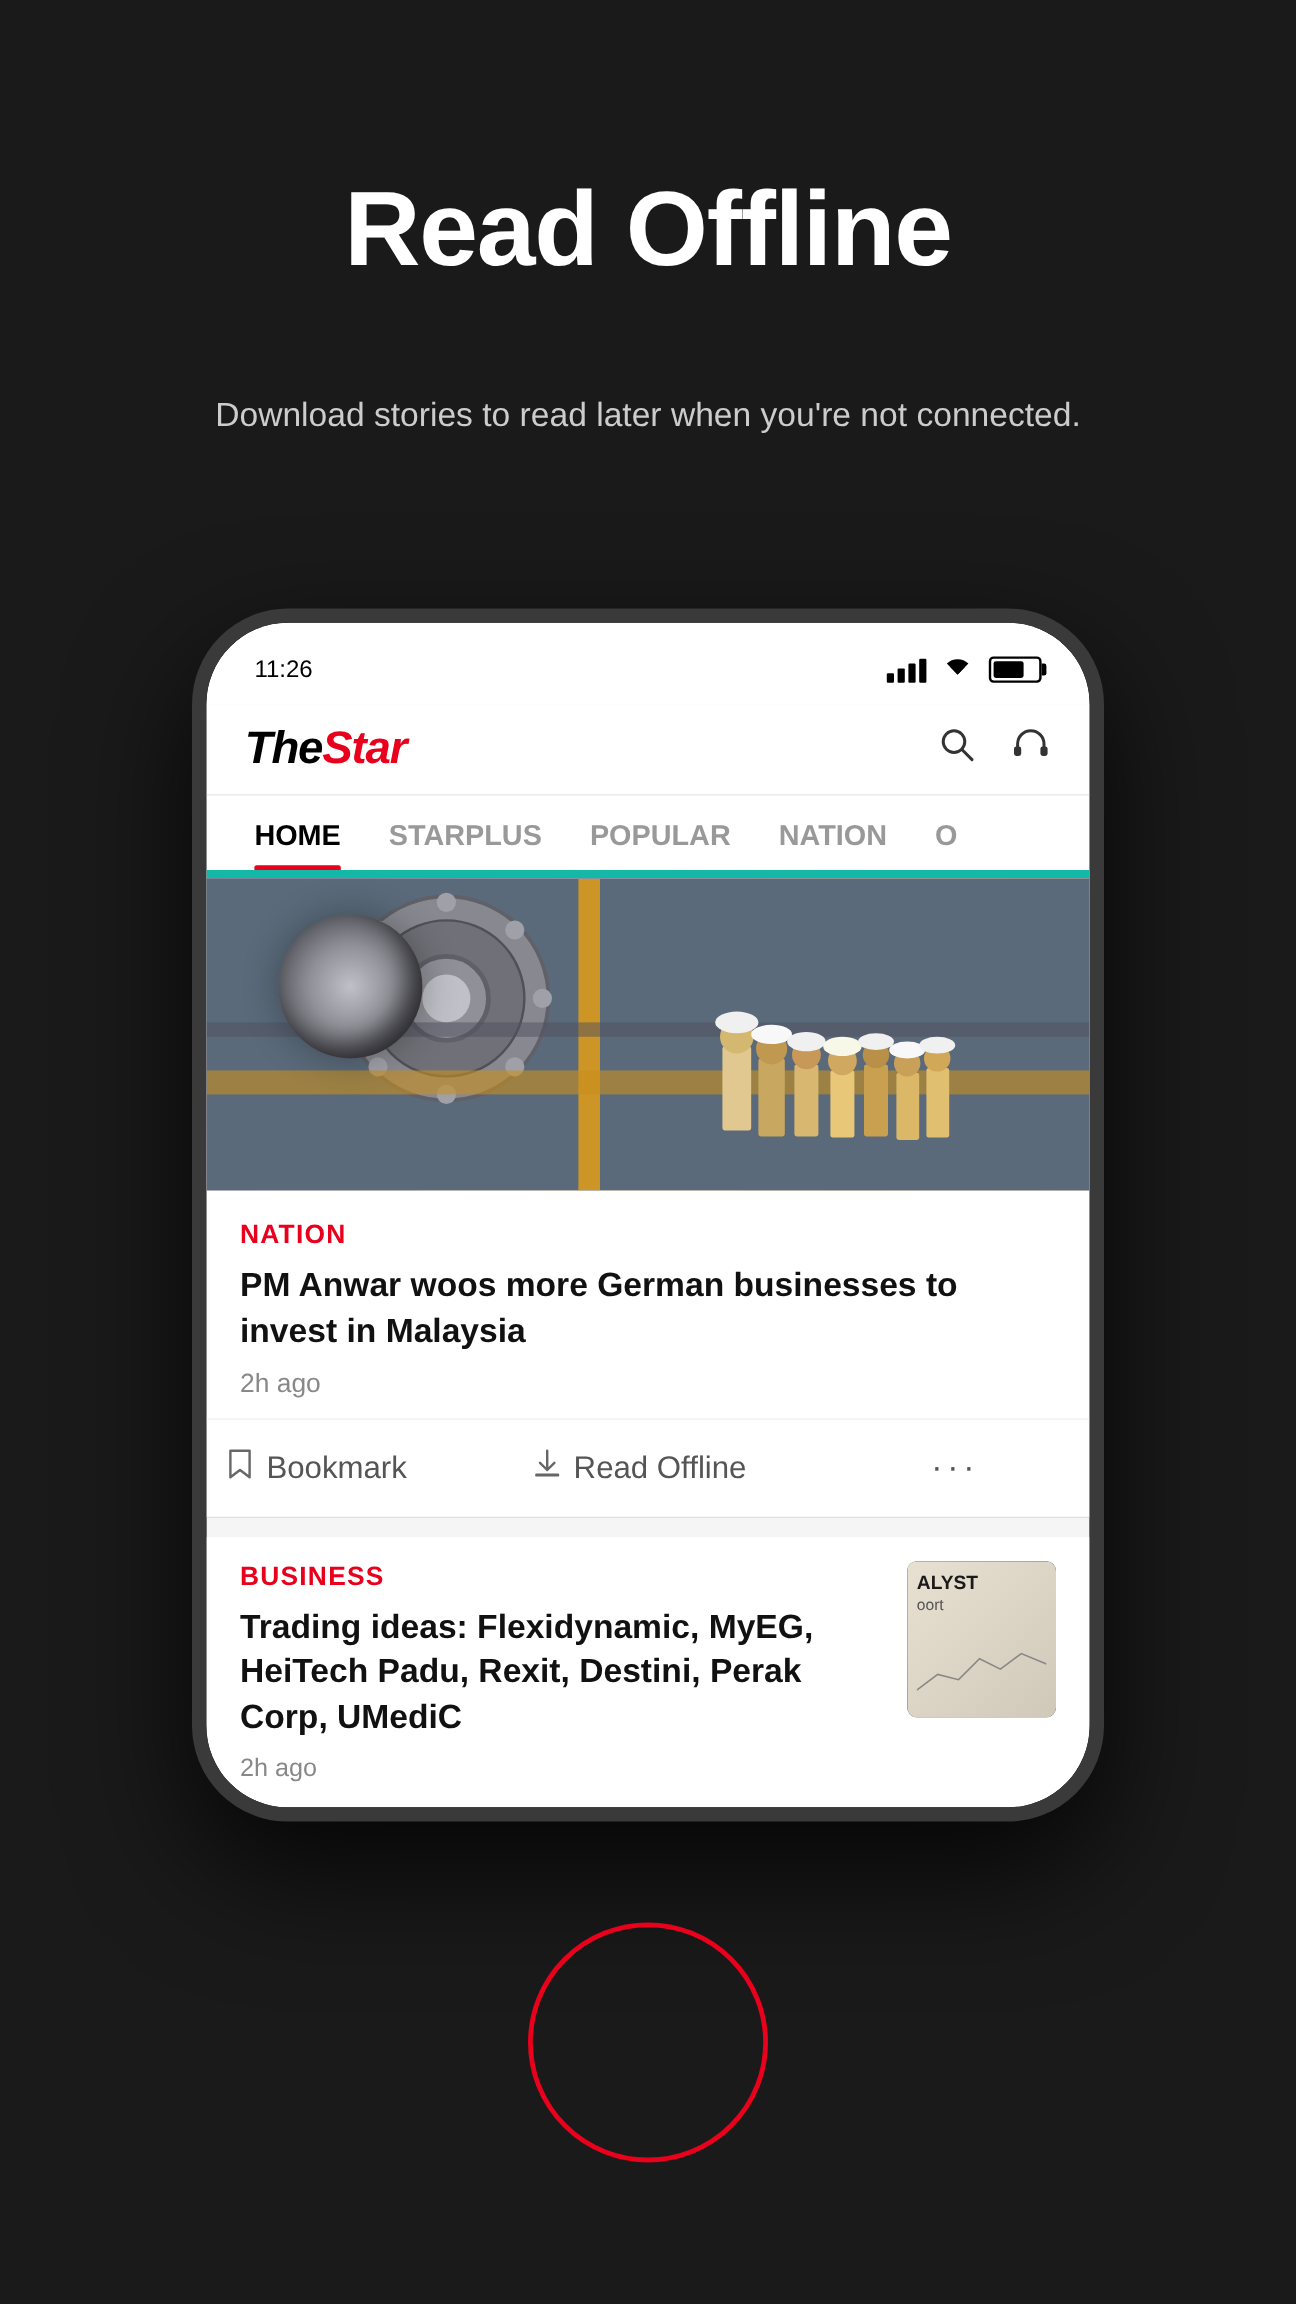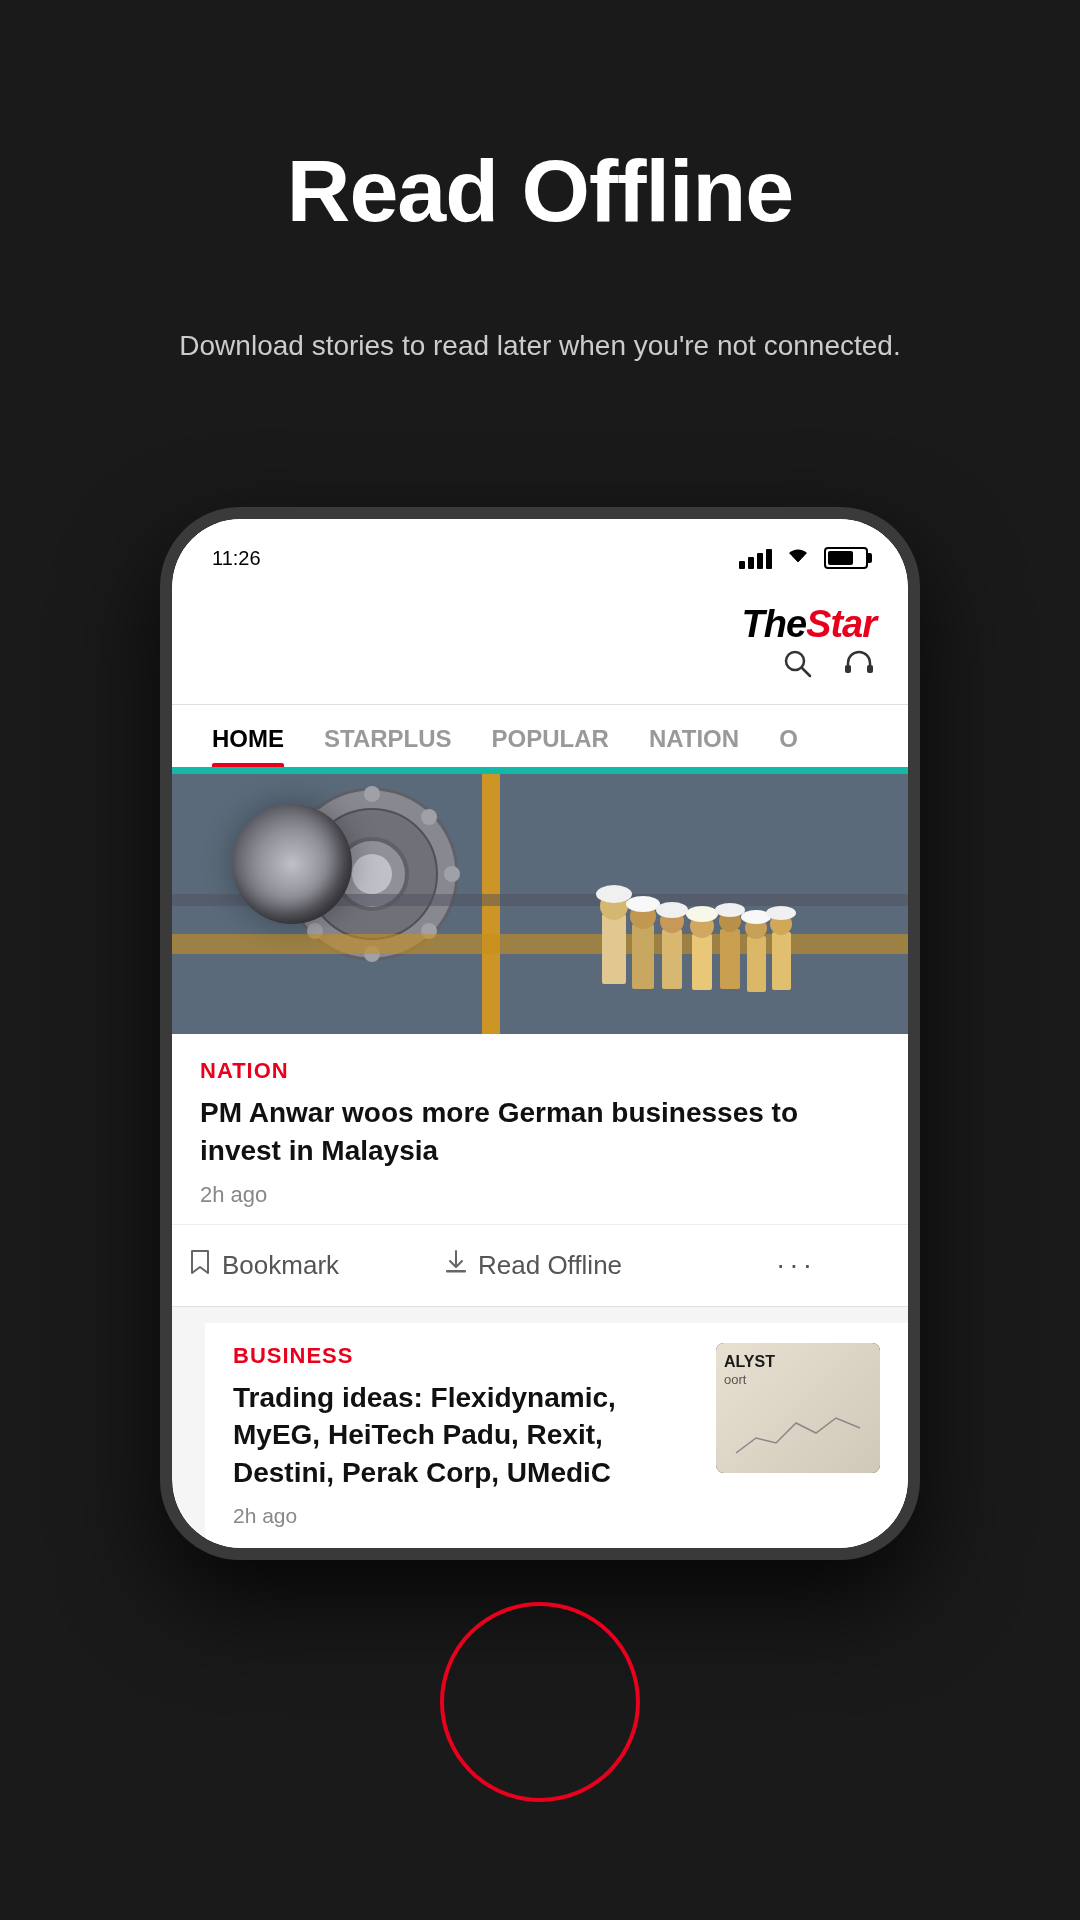--- a/index.html
+++ b/index.html
@@ -132,24 +132,23 @@
       height: 100%;
       width: 70%;
       border-radius: 2px;
     }
 
     
     .app-header {
       background: #ffffff;
       display: flex;
       justify-content: space-between;
-      align-items: flex-end;
+      align-items: flex-start;
       padding: 16px 32px 16px;
       border-bottom: 1px solid #e0e0e0;
-      flex-direction: column;
     }
 
     .logo {
       display: flex;
       align-items: baseline;
       font-size: 38px;
       font-weight: 900;
       letter-spacing: -1px;
     }
 
@@ -317,29 +316,28 @@
       z-index: 10;
     }
 
     
     .article-card-2 {
       background: #ffffff;
       margin-top: 16px;
       padding: 20px 28px;
       display: flex;
       gap: 36px;
-      margin-left: 33px;
     }
 
     .article-card-2-text {
       flex: 1;
     }
 
     .article-card-2-image {
-      width: 164px;
+      width: 124px;
       height: 130px;
       background: linear-gradient(135deg, #2a3a5a 0%, #1a2a4a 50%, #3a3a3a 100%);
       border-radius: 8px;
       overflow: hidden;
       flex-shrink: 0;
       position: relative;
     }
 
     .report-overlay {
       position: absolute;

